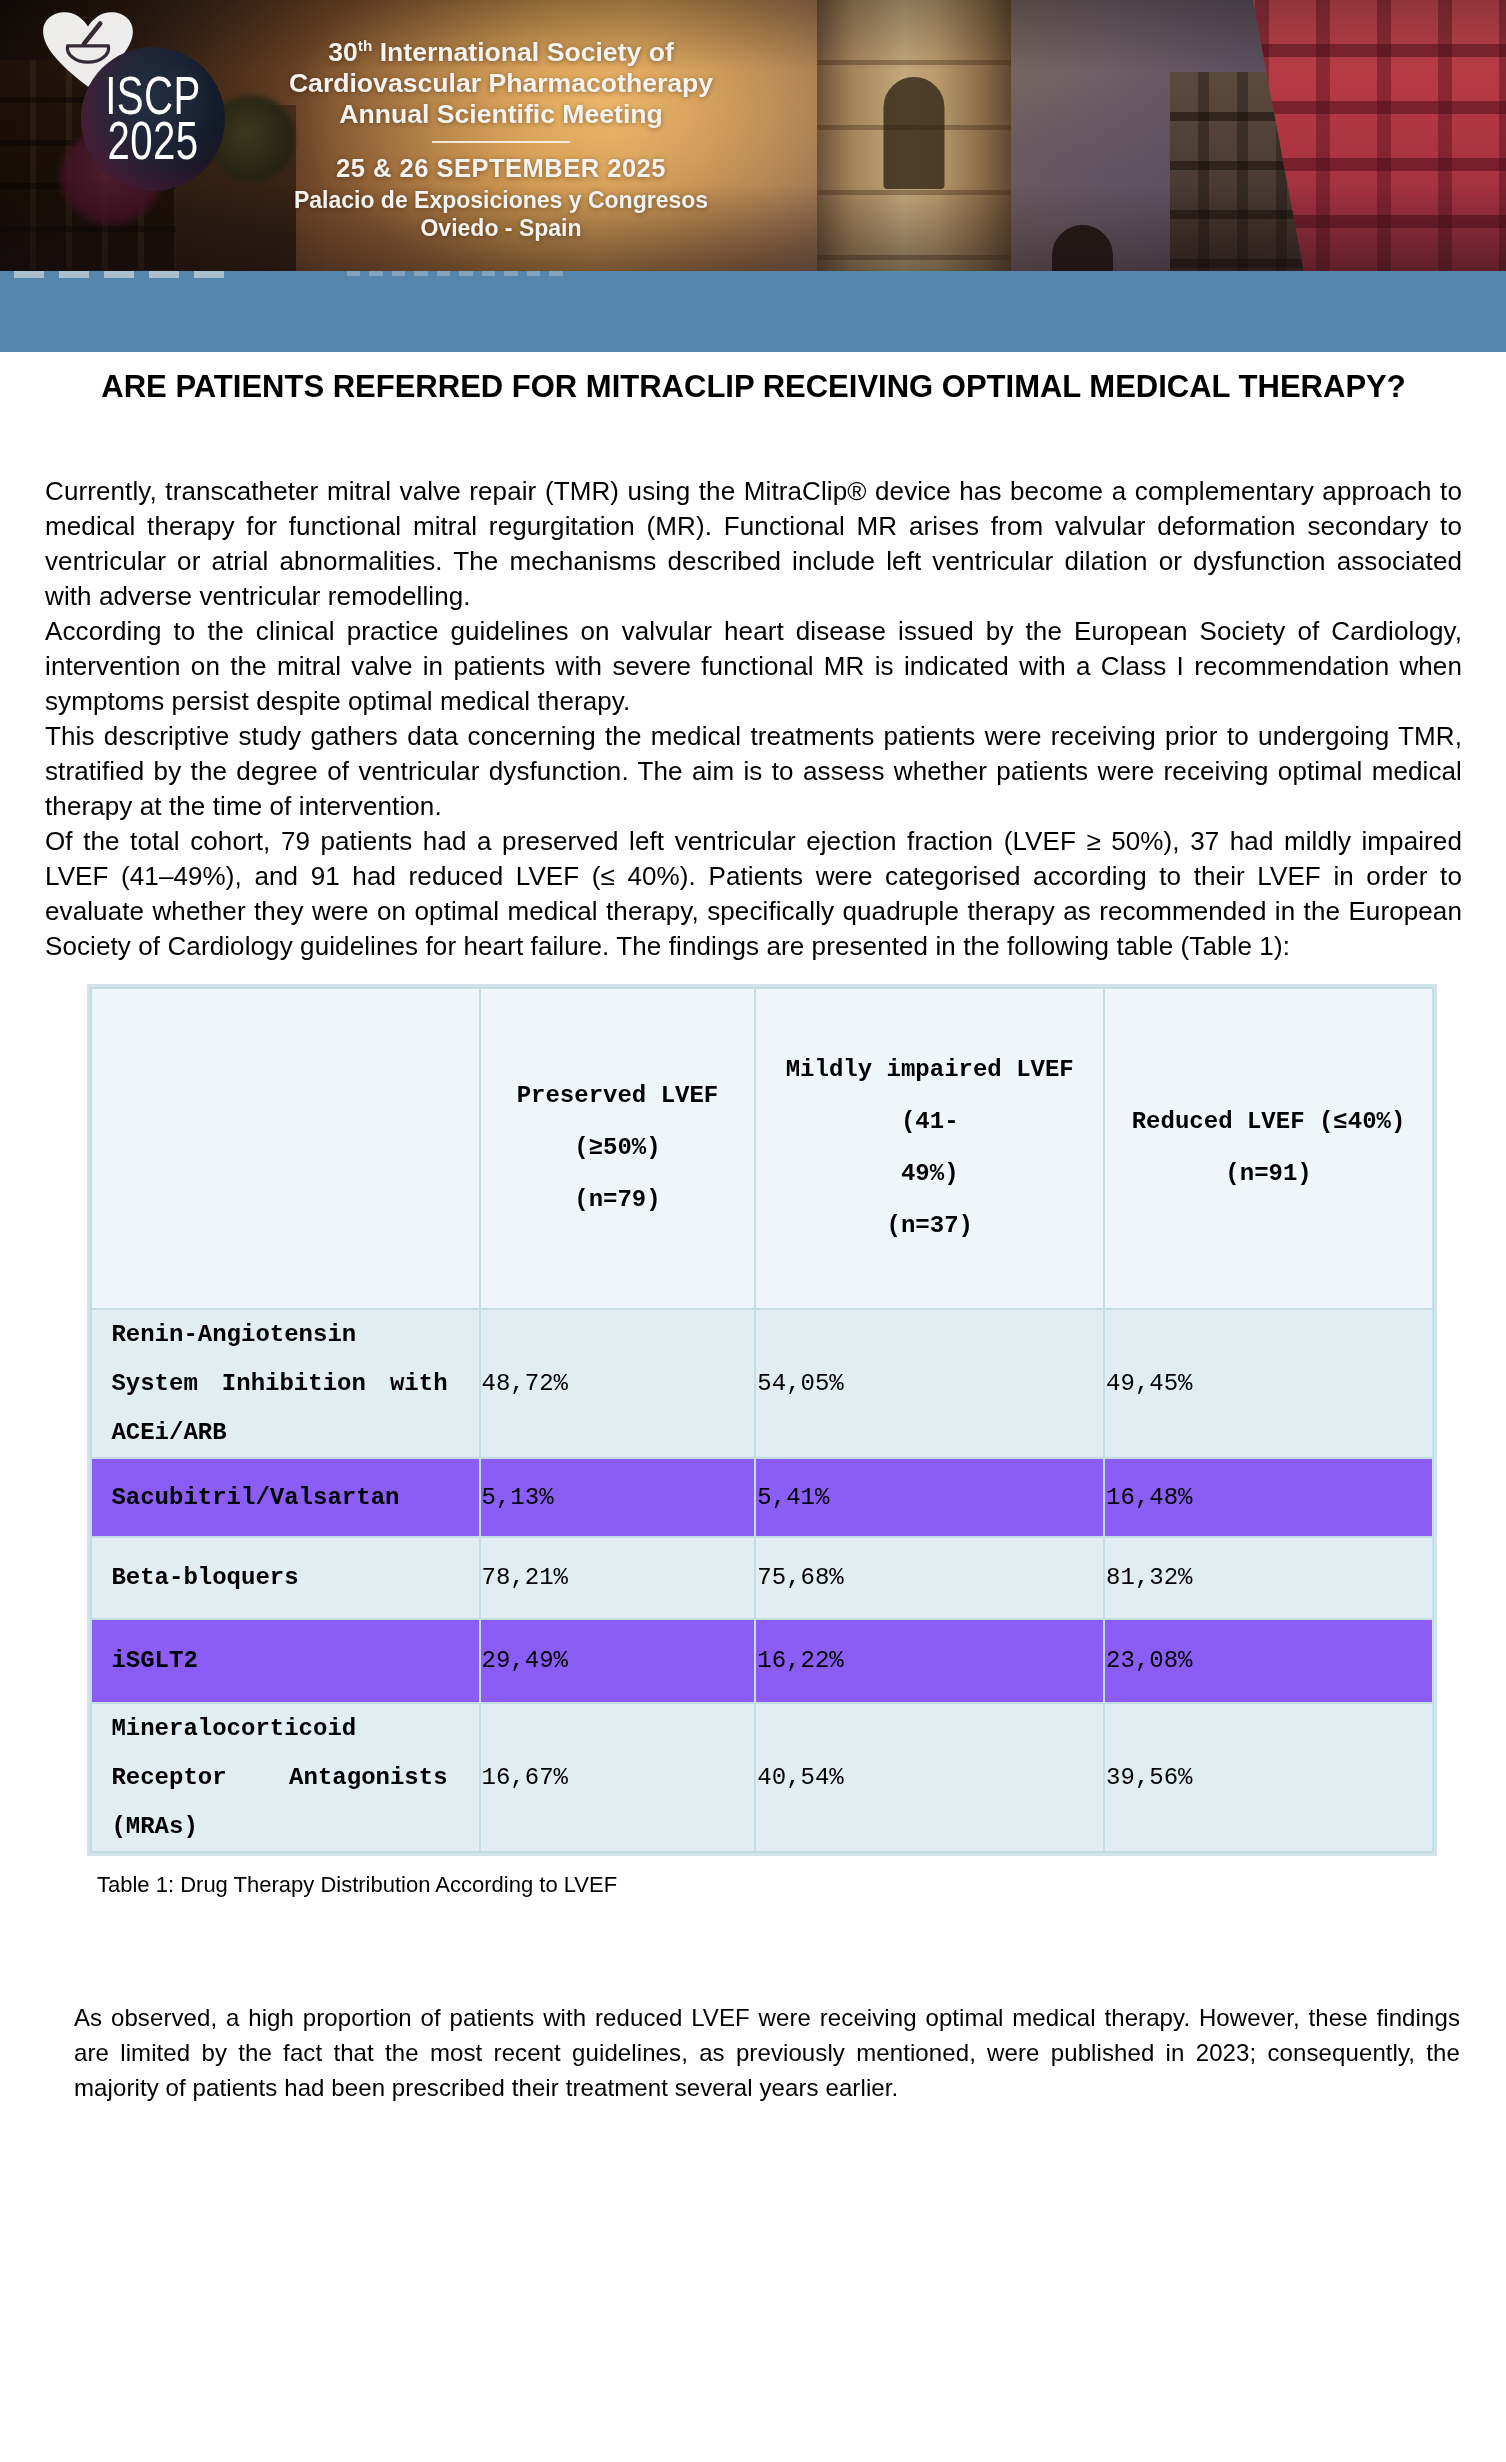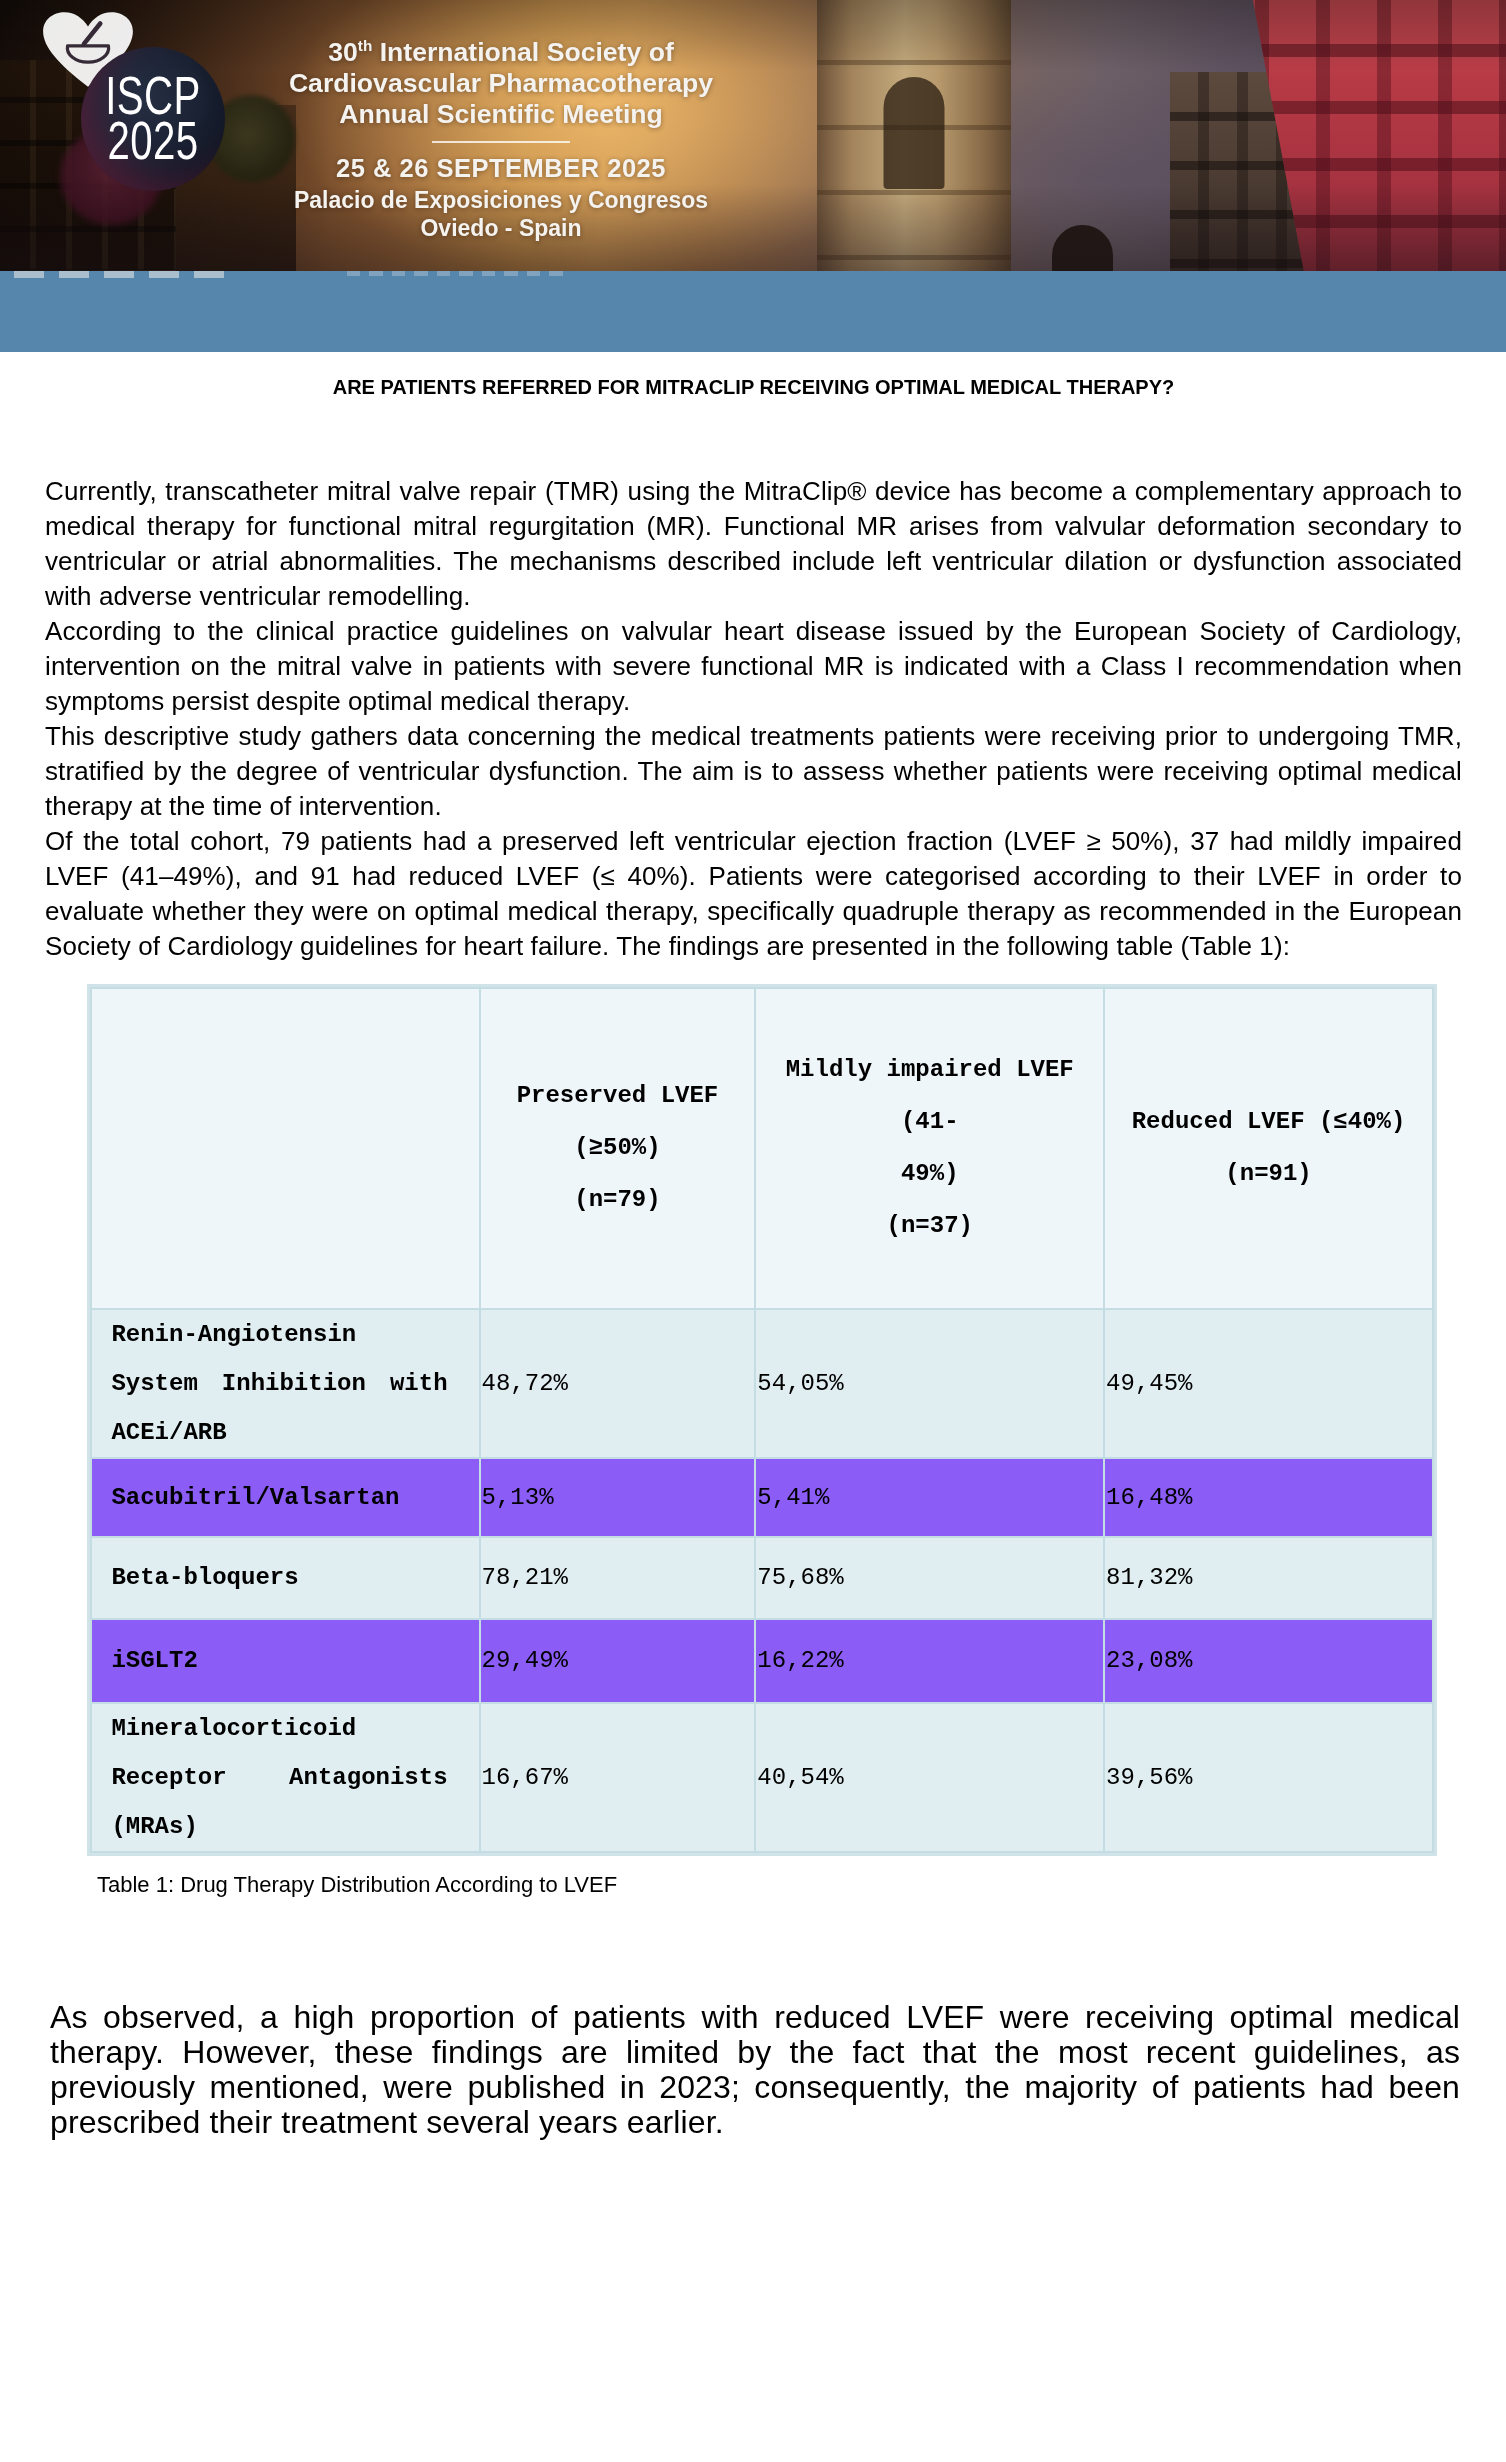--- a/index.html
+++ b/index.html
@@ -69,21 +69,21 @@
   .conf-venue{margin-top:3.1px;}
 
   
   .band{position:relative;width:100%;height:81px;background:#5786ad;overflow:hidden;}
   .band-frag1{position:absolute;left:14.3px;top:0;width:215px;height:7.2px;opacity:.85;
     background:repeating-linear-gradient(90deg,#b9c9d4 0 30px,rgba(185,201,212,0) 30px 45px);}
   .band-frag2{position:absolute;left:347px;top:0;width:220px;height:5.1px;opacity:.5;
     background:repeating-linear-gradient(90deg,#a9bfd2 0 13.3px,rgba(169,191,210,0) 13.3px 22.5px);}
 
   
-  .title-block{margin-top:13.3px;text-align:center;font-weight:700;font-size:20px;line-height:44px;}
+  .title-block{margin-top:13.3px;text-align:center;font-weight:700;font-size:31px;line-height:44px;}
   .title-line{white-space:nowrap;}
   .authors{margin-top:8.2px;padding:0 46px;font-size:25.5px;line-height:31px;}
 
   
   .body-text{margin-top:65px;padding:0 45px;}
   .body-text p{margin:0;font-size:26px;line-height:35px;text-align:justify;letter-spacing:0.1px;}
 
   
   .tbl-wrap{margin:19.4px 0 0 87px;width:1344px;border:3.1px solid #cfe3e8;font-family:Liberation Mono, monospace;}
   table.t1{width:100%;border-collapse:collapse;table-layout:fixed;}
@@ -94,21 +94,21 @@
   .hdr-row td{height:317px;background:#eff6fa;text-align:center;font-weight:700;font-size:24px;}
   .hdr-line{line-height:52px;}
   .lbl{font-weight:700;font-size:24px;line-height:49px;text-align:justify;padding:0 31px 0 19.4px;}
   .val{font-size:24px;}
   .r1 td{height:102px;} .r2 td{height:75px;} .r3 td{height:78px;}
   .r4 td{height:80px;} .r5 td{height:107px;}
 
   .caption{margin-top:15.3px;padding-left:97px;font-size:22px;line-height:28px;}
 
   
-  .conclusion{margin-top:101px;padding:0 47px 0 50px;font-size:32px;line-height:35px;
+  .conclusion{margin-top:101px;padding:0 47px 0 74px;font-size:24px;line-height:35px;
     text-align:justify;letter-spacing:0.1px;}
 </style>
 </head>
 <body>
 
 <div class="page">
 
   <div class="hero">
     <div class="hero-glow"></div>
     <div class="hero-cloud"></div>

